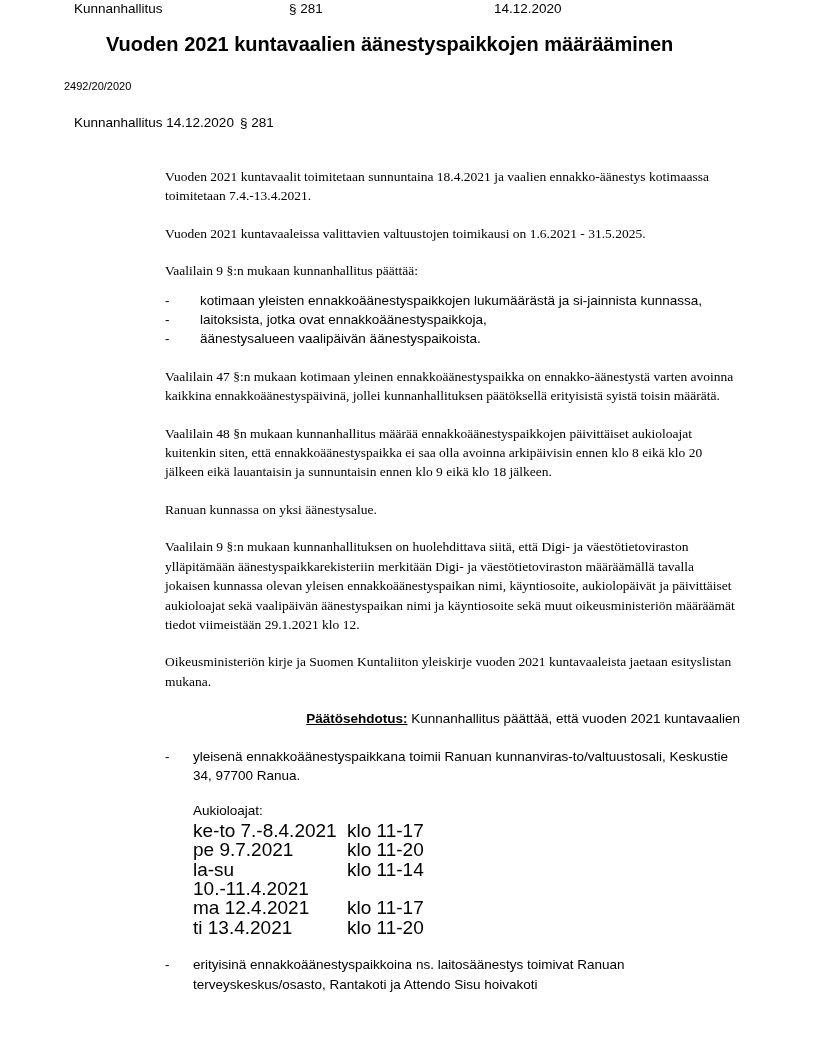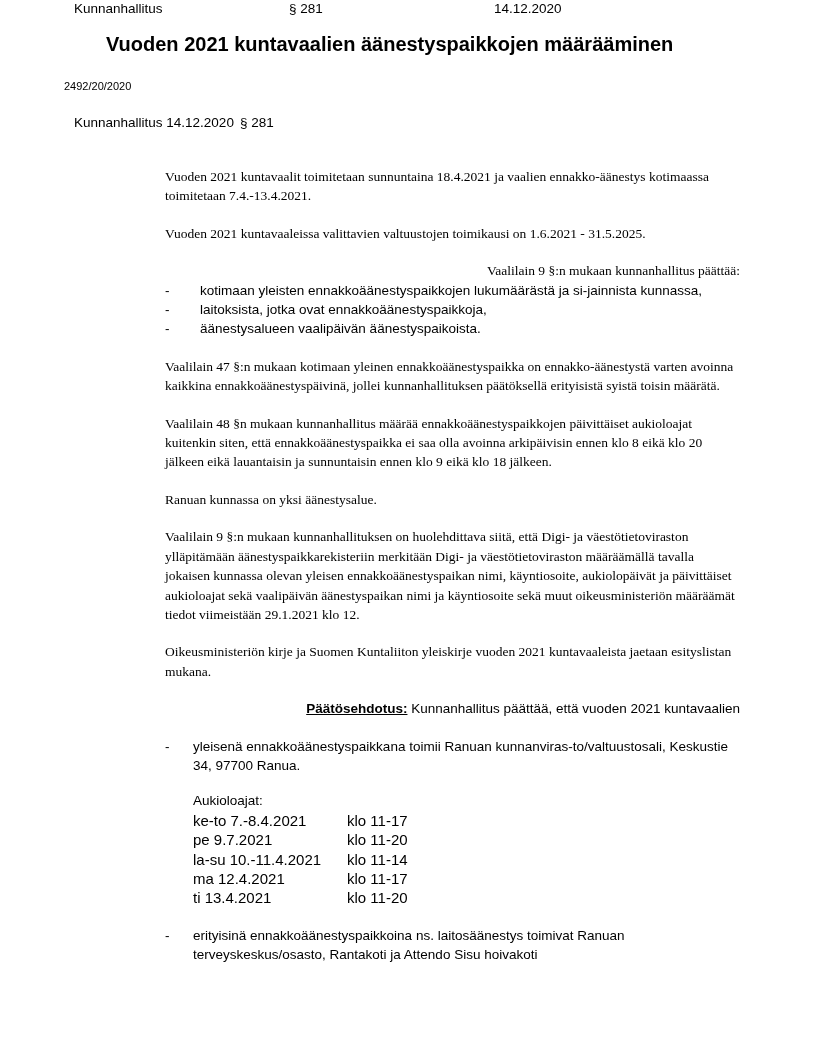--- a/index.html
+++ b/index.html
@@ -122,21 +122,21 @@
     margin: 0 0 18px 28px;
   }
   .hours-title {
     margin-bottom: 0;
   }
   .hours-table {
     border-collapse: collapse;
   }
   .hours-table td {
     padding: 0;
-    font-size: 15px;
+    font-size: 19px;
     line-height: 19.4px;
     vertical-align: top;
   }
   .hours-table td.day {
     width: 148px;
     padding-right: 6px;
   }
   .hours-table td.time {
     width: 120px;
   }
@@ -159,21 +159,21 @@
   <div class="meeting-line">
     <span>Kunnanhallitus 14.12.2020</span><span class="sect">§ 281</span>
   </div>
 
   <div class="body-block">
 
     <p class="para">Vuoden 2021 kuntavaalit toimitetaan sunnuntaina 18.4.2021 ja vaalien ennakko-äänestys kotimaassa toimitetaan 7.4.-13.4.2021.</p>
 
     <p class="para">Vuoden 2021 kuntavaaleissa valittavien valtuustojen toimikausi on 1.6.2021 - 31.5.2025.</p>
 
-    <p class="para" style="margin-bottom:0;text-align:right;">Vaalilain 9 §:n mukaan kunnanhallitus päättää:</p>
+    <p class="para" style="margin-bottom:10px;">Vaalilain 9 §:n mukaan kunnanhallitus päättää:</p>
     <ul class="dash-list">
       <li>
         <span class="dash">-</span>
         <span class="dash-text">kotimaan yleisten ennakkoäänestyspaikkojen lukumäärästä ja si-jainnista kunnassa,</span>
       </li>
       <li>
         <span class="dash">-</span>
         <span class="dash-text">laitoksista, jotka ovat ennakkoäänestyspaikkoja,</span>
       </li>
       <li>

